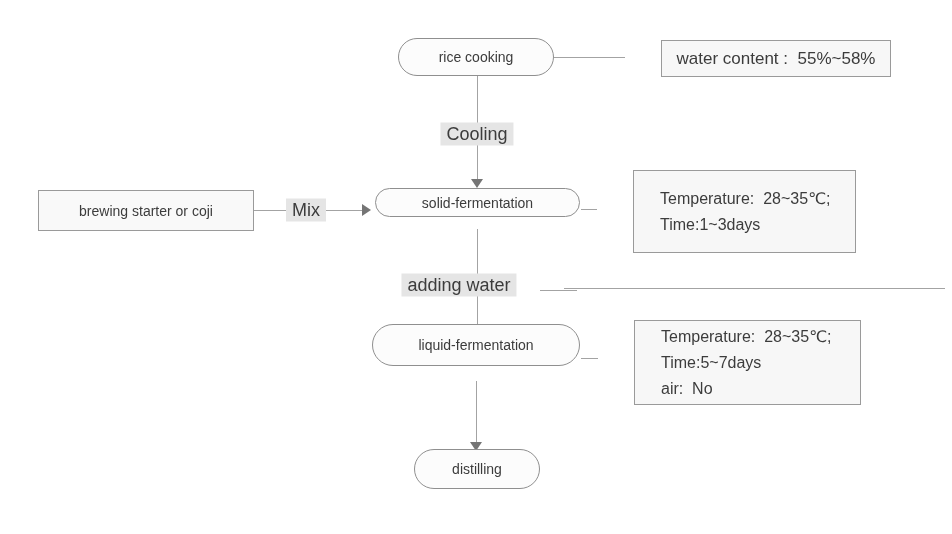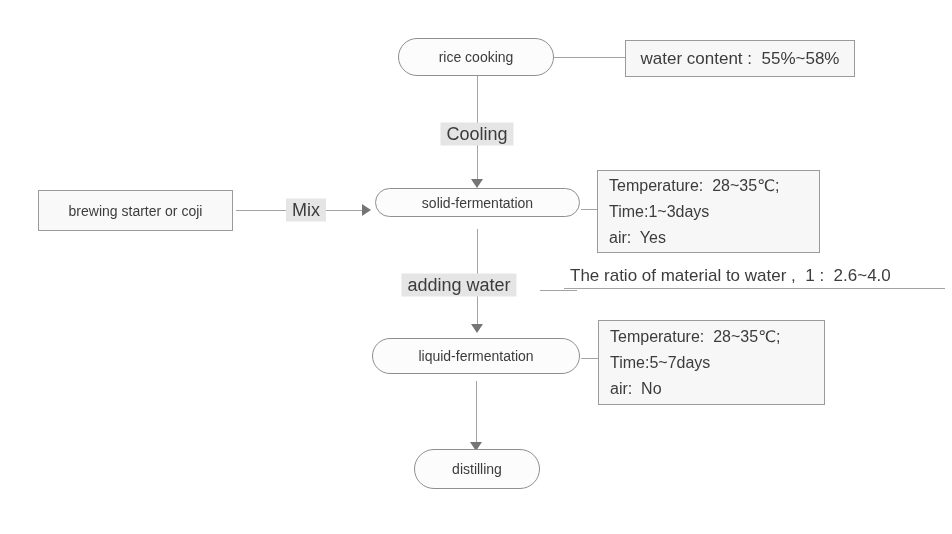--- a/index.html
+++ b/index.html
@@ -12,21 +12,21 @@
     position:absolute; box-sizing:border-box;
     display:flex; align-items:center; justify-content:center;
     font-size:14px; white-space:pre;
   }
   .stadium { border:1px solid #8f8f8f; background:#fcfcfc; border-radius:999px; }
   .rect    { border:1px solid #9a9a9a; background:#f9f9f9; }
   .note {
     position:absolute; box-sizing:border-box;
     border:1px solid #9a9a9a; background:#f7f7f7;
     display:flex; flex-direction:column; justify-content:center;
-    font-size:16px; padding:4px 11px;
+    font-size:16px; padding:4px 26px;margin-left:36px;
   }
   .note.center { align-items:center; font-size:17px; }
   .note .line { white-space:pre; line-height:26px; }
   .hline, .vline { position:absolute; background:#a3a3a3; }
   .hline { height:1px; }
   .vline { width:1px; }
   .edge-label {
     position:absolute; transform:translate(-50%,-50%);
     background:#e5e5e5; padding:1px 6px; font-size:18px; white-space:pre;
   }
@@ -56,47 +56,45 @@
   <div class="hline" style="left:236px; top:210px; width:126px;"></div>
   <div class="arrow-right" style="left:362px; top:204px;"></div>
   <div class="edge-label" style="left:306px; top:210px;">Mix</div>
 
   <div class="hline" style="left:581px; top:209px; width:16px;"></div>
 
   <div class="vline" style="left:477px; top:229px; height:95px;"></div>
   <div class="arrow-down" style="left:471px; top:324px;"></div>
   <div class="edge-label" style="left:459px; top:285px;">adding water</div>
 
-  <div class="free-text" style="left:570px; top:266px;">The ratio of material to water ,  1 :  2.6~4.0</div>
   <div class="hline" style="left:564px; top:288px; width:381px;"></div>
   <div class="hline" style="left:540px; top:290px; width:37px;"></div>
 
   <div class="hline" style="left:581px; top:358px; width:17px;"></div>
 
   <div class="vline" style="left:476px; top:381px; height:61px;"></div>
   <div class="arrow-down" style="left:470px; top:442px;"></div>
 
   <div class="shape stadium" style="left:398px; top:38px; width:156px; height:38px;">rice cooking</div>
 
-  <div class="shape rect" style="left:38px; top:190px; width:195px; height:41px;">brewing starter or coji</div>
+  <div class="shape rect" style="left:38px; top:190px; width:216px; height:41px;">brewing starter or coji</div>
 
   <div class="shape stadium" style="left:375px; top:188px; width:205px; height:29px;">solid-fermentation</div>
 
-  <div class="shape stadium" style="left:372px; top:338px; width:208px; height:36px;">liquid-fermentation</div>
+  <div class="shape stadium" style="left:372px; top:324px; width:208px; height:42px;">liquid-fermentation</div>
 
   <div class="shape stadium" style="left:414px; top:449px; width:126px; height:40px;">distilling</div>
 
   <div class="note center" style="left:625px; top:40px; width:230px; height:37px;">
     <div class="line">water content :  55%~58%</div>
   </div>
 
   <div class="note" style="left:597px; top:170px; width:223px; height:83px;">
     <div class="line">Temperature:  28~35℃;</div>
     <div class="line">Time:1~3days</div>
-    <div class="line">air:  Yes</div>
   </div>
 
   <div class="note" style="left:598px; top:320px; width:227px; height:85px;">
     <div class="line">Temperature:  28~35℃;</div>
     <div class="line">Time:5~7days</div>
     <div class="line">air:  No</div>
   </div>
 
 </div>
 

